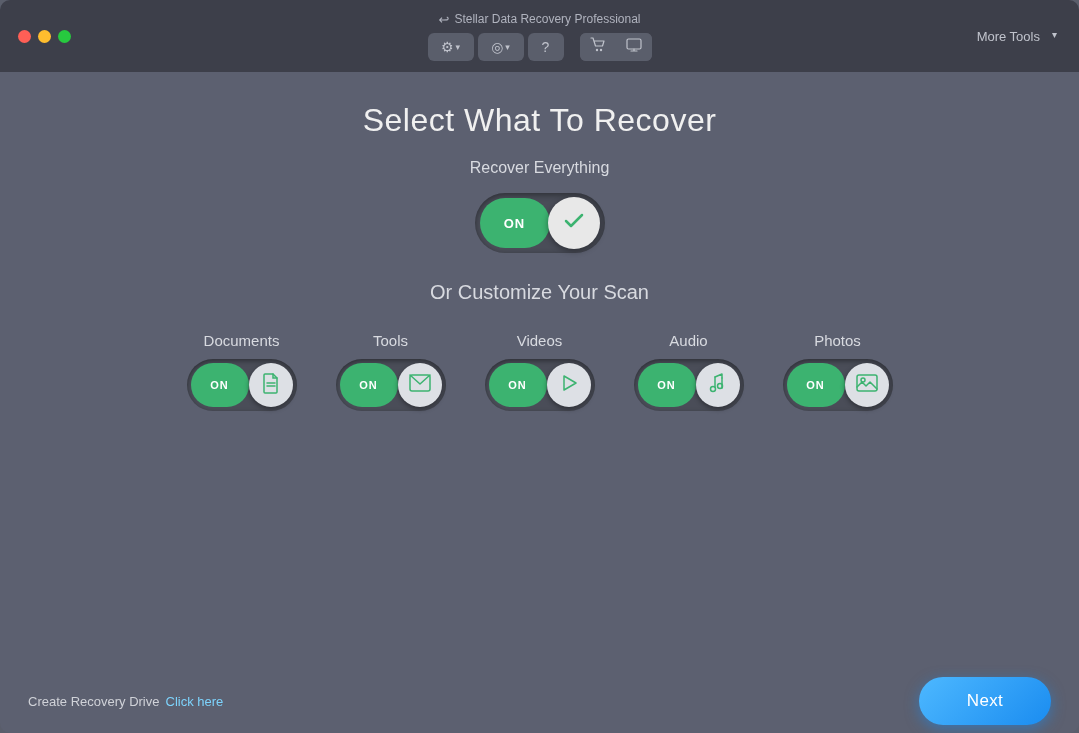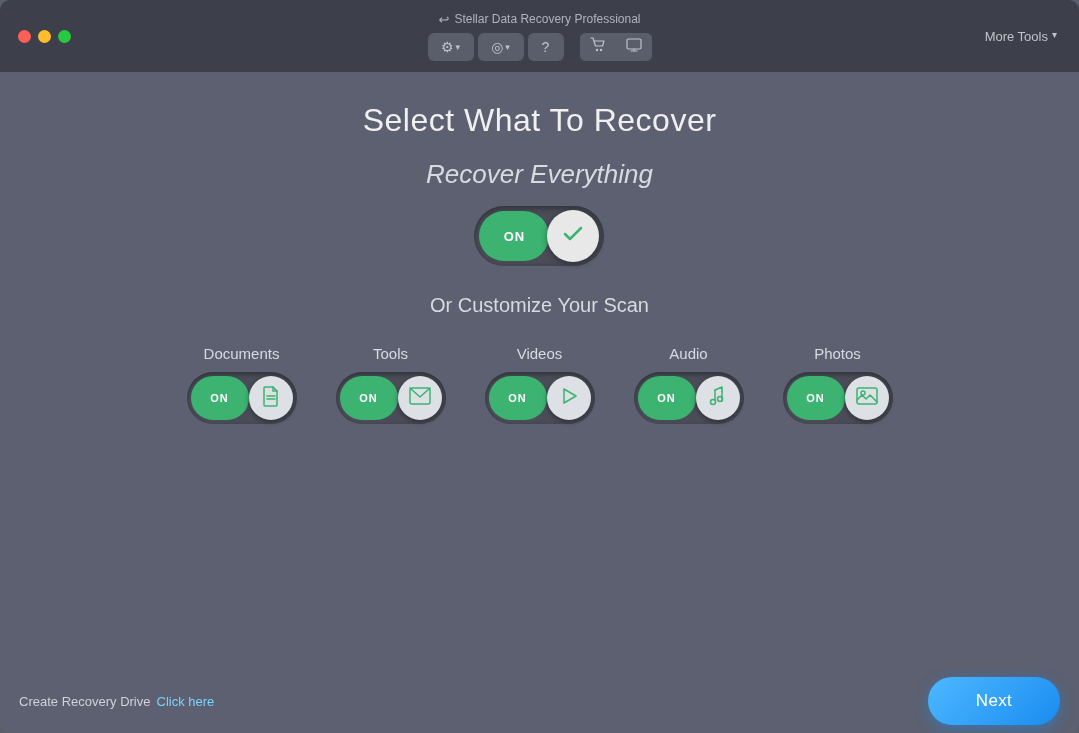--- a/index.html
+++ b/index.html
@@ -101,21 +101,21 @@
       overflow: hidden;
     }
 
     .toolbar-btn-group .toolbar-btn {
       border-radius: 0;
     }
 
     .more-tools {
       display: flex;
       align-items: flex-start;
-      gap: 4px;
+      gap: 12px;
       color: #c0c3cc;
       font-size: 13px;
       cursor: pointer;
       margin-right: 4px;
     }
 
     
     .main-content {
       height: calc(733px - 72px);
       background: #5c6070;
@@ -138,23 +138,22 @@
     .recover-section {
       display: flex;
       flex-direction: column;
       align-items: center;
       gap: 16px;
       margin-bottom: 28px;
     }
 
     .recover-label {
       color: #d8dae0;
-      font-size: 26px;
+      font-size: 16px;
       font-weight: 300;
-      font-style: italic;
     }
 
     
     .toggle-large {
       width: 130px;
       height: 60px;
       background: #4a4d58;
       border-radius: 30px;
       display: flex;
       align-items: center;
@@ -266,21 +265,21 @@
     
     .bottom-bar {
       position: absolute;
       bottom: 0;
       left: 0;
       right: 0;
       height: 64px;
       display: flex;
       align-items: center;
       justify-content: space-between;
-      padding: 0 19px;
+      padding: 0 28px;
     }
 
     .create-recovery {
       display: flex;
       align-items: center;
       gap: 6px;
       font-size: 13px;
     }
 
     .create-recovery-label {

